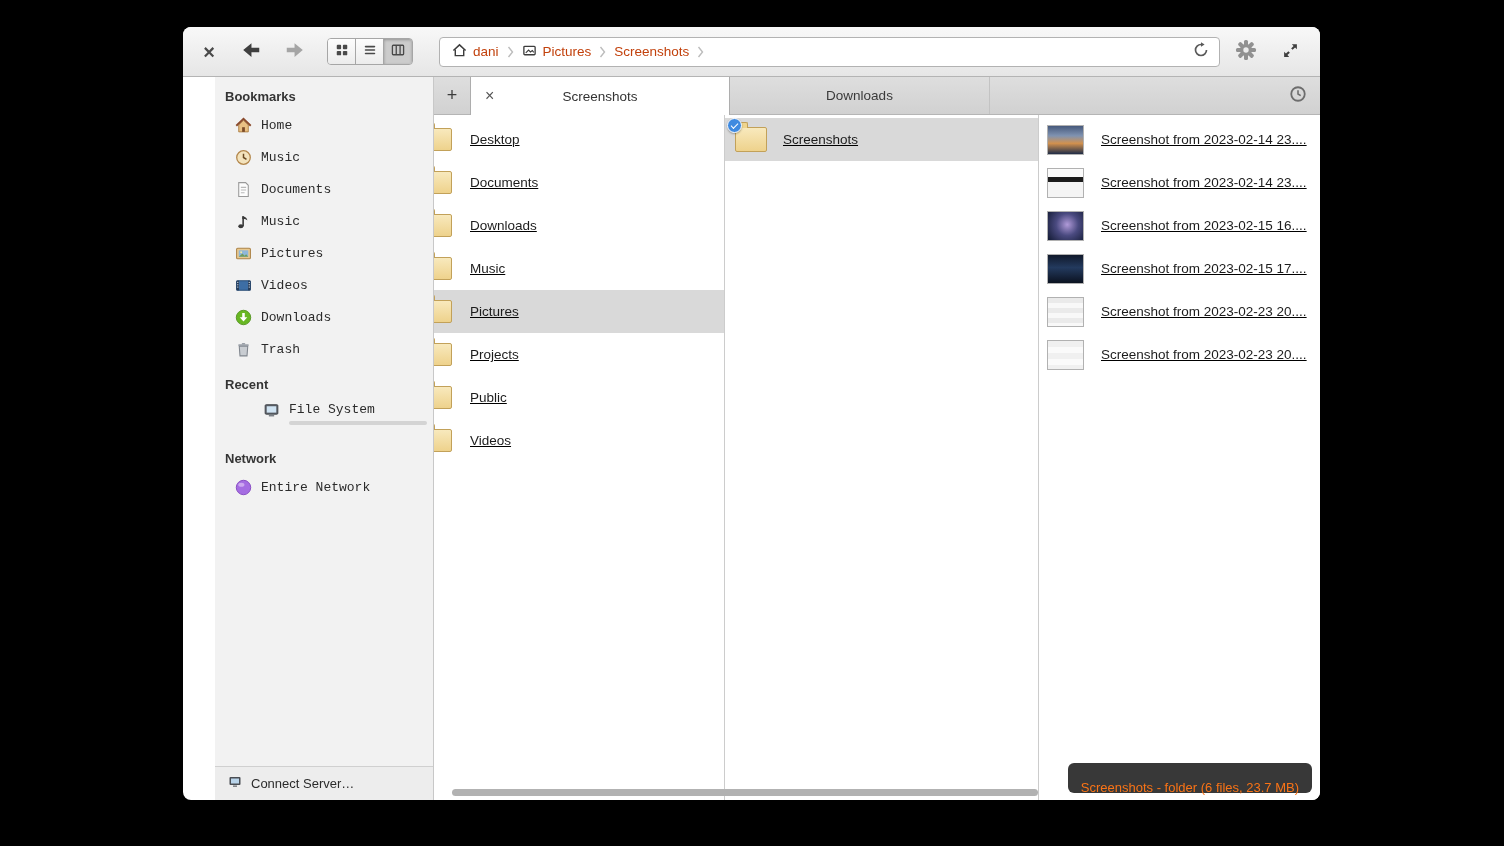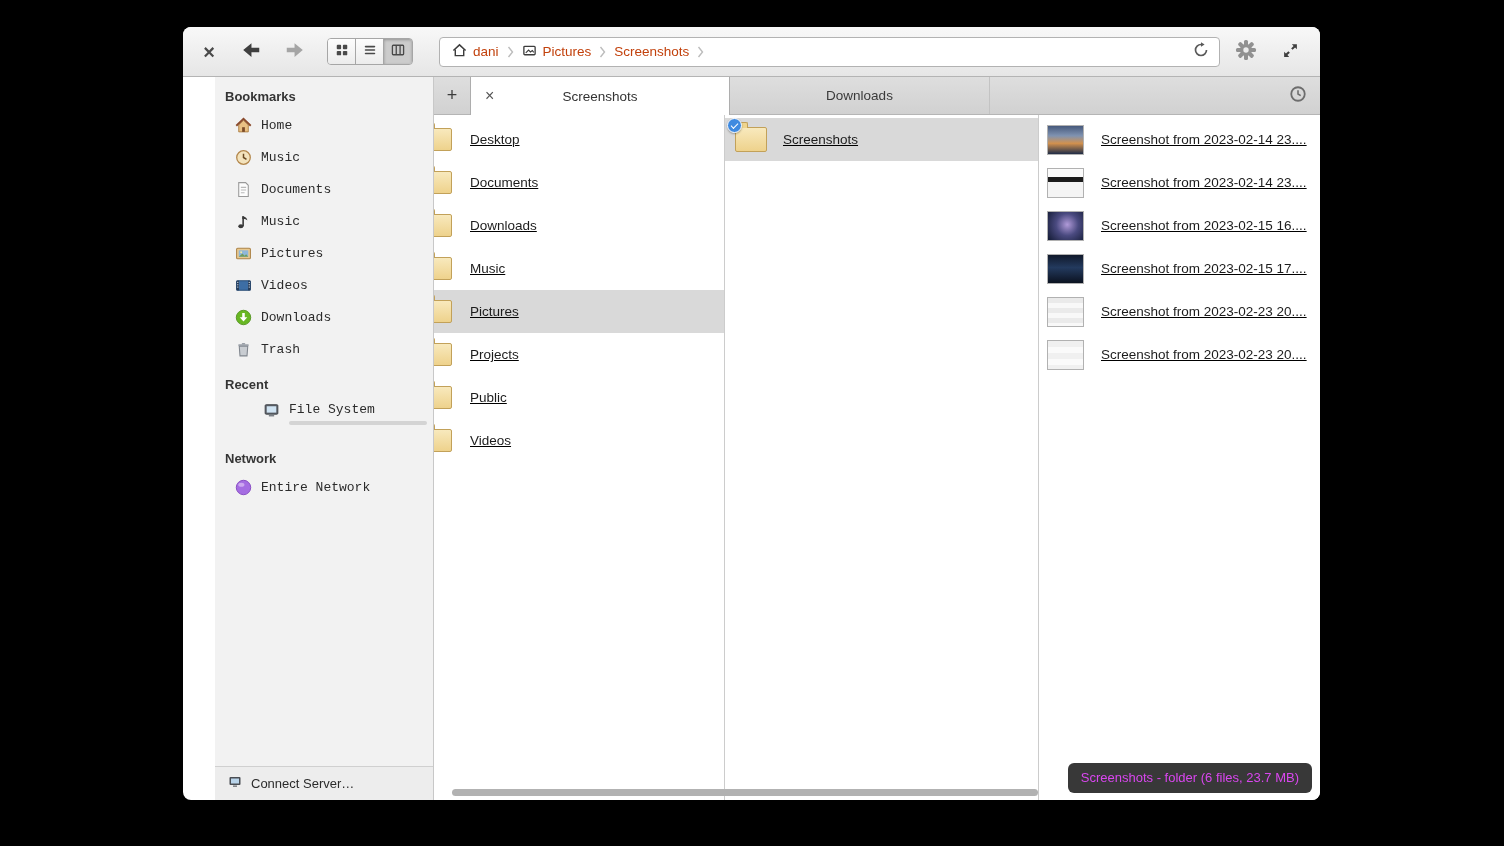--- a/index.html
+++ b/index.html
@@ -112,21 +112,21 @@
   .thumb { width:37px; height:30px; border:1px solid #b1b1b1; flex:0 0 auto; margin-right:17px; background:#ddd; }
   .thumb1 { background:linear-gradient(180deg,#46597c 0%,#8093b1 35%,#d2914e 62%,#1f2c47 100%); }
   .thumb2 { background:linear-gradient(180deg,#fbfbfb 0%,#fbfbfb 28%,#1c1c1c 28%,#1c1c1c 46%,#f4f4f4 46%,#f4f4f4 100%); }
   .thumb3 { background:radial-gradient(circle at 55% 45%,#b09ad8 0%,#4a4a80 45%,#121a33 100%); }
   .thumb4 { background:linear-gradient(180deg,#10192b 0%,#233a5e 45%,#0b1220 100%); }
   .thumb5 { background:repeating-linear-gradient(180deg,#eaeaea 0 5px,#f8f8f8 5px 10px); }
   .thumb6 { background:repeating-linear-gradient(180deg,#f0f0f0 0 6px,#fafafa 6px 12px); }
   .hthumb { position:absolute; left:18px; bottom:4px; width:586px; height:7px;
     border-radius:4px; background:#b2b2b2; }
   .tooltip { position:absolute; right:8px; bottom:7px; height:30px; line-height:30px;
-    padding:0 13px; background:rgba(45,45,45,.95); color:#d946ef; font-size:13px; border-radius:6px; }
+    padding:10px 13px; background:rgba(45,45,45,.95); color:#f97316; font-size:13px; border-radius:6px; }
 </style>
 </head>
 <body>
 
 <div class="window">
 
   <div class="headerbar">
     <button class="win-close">×</button>
 
     <button class="nav-btn">

